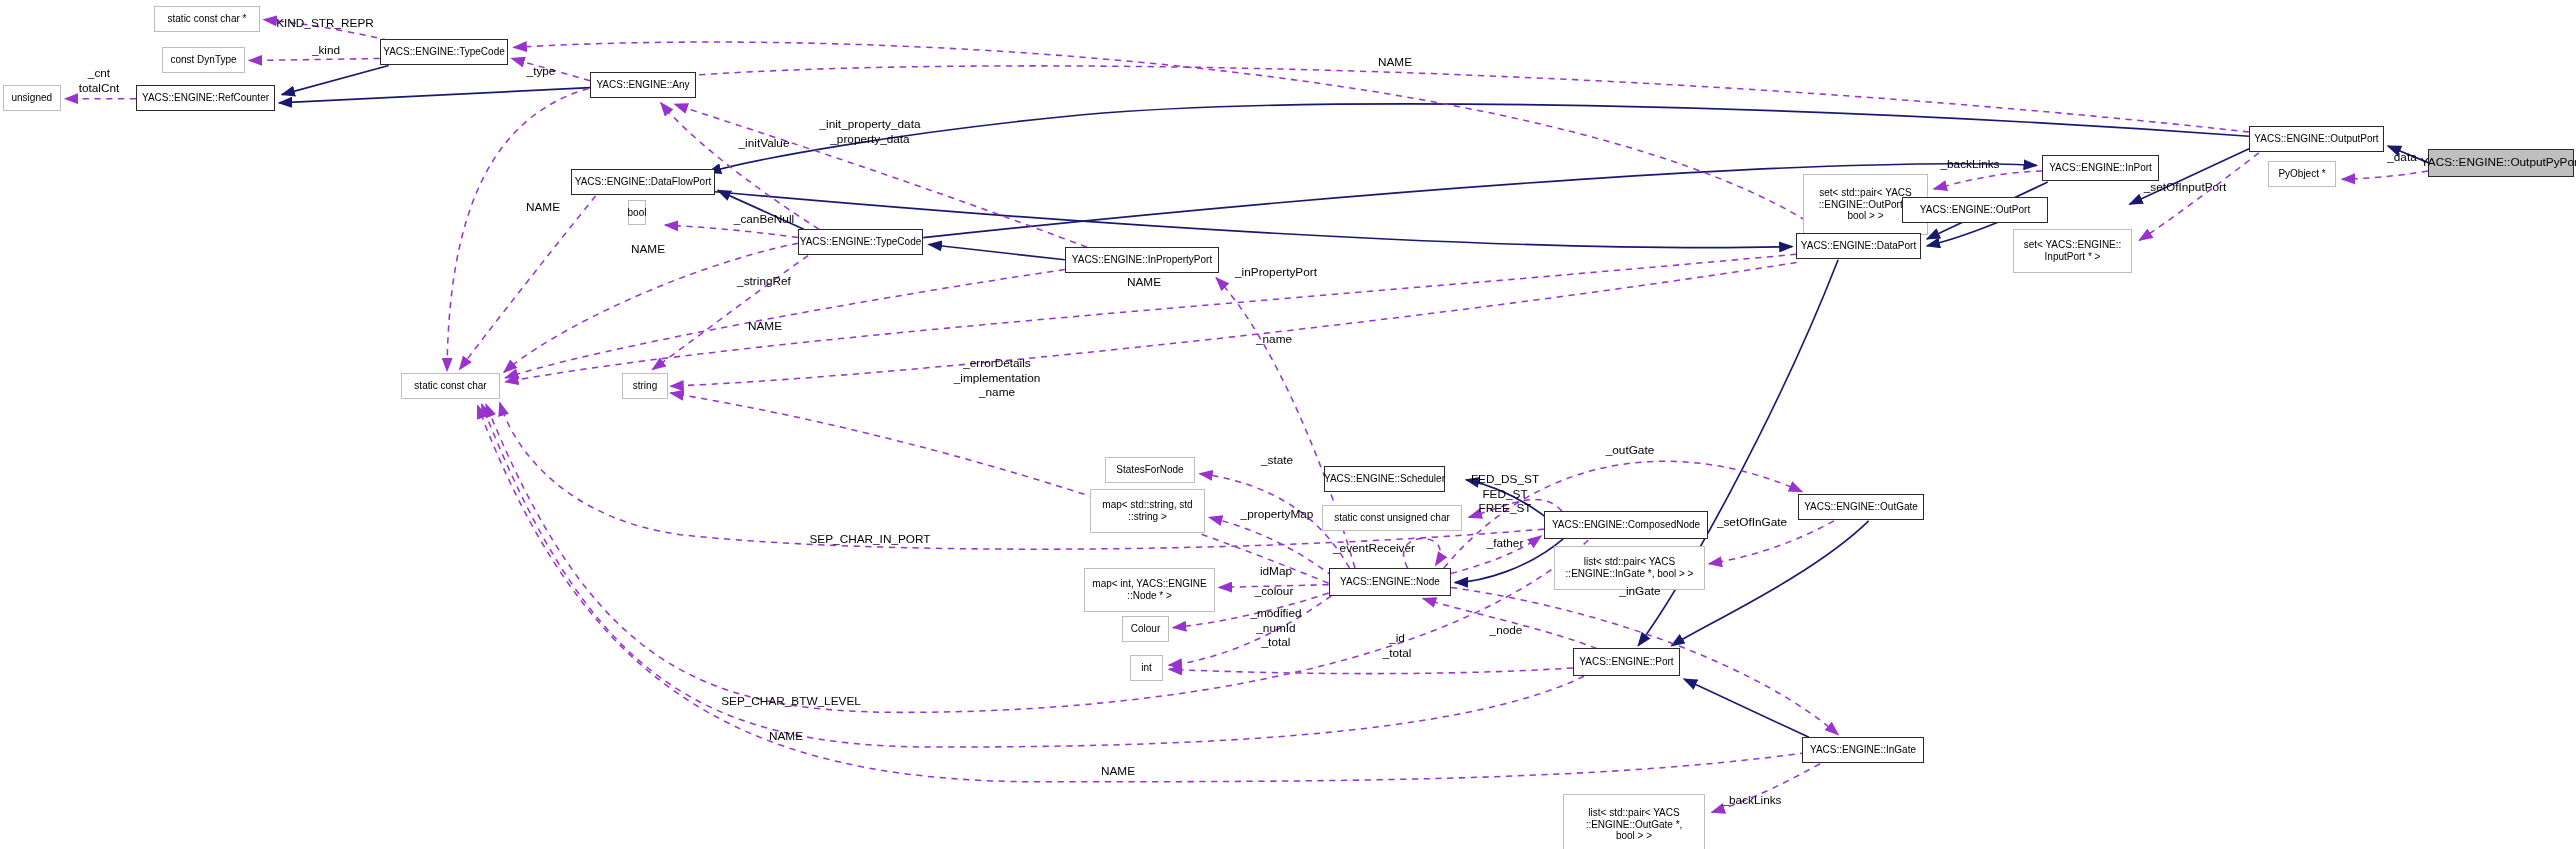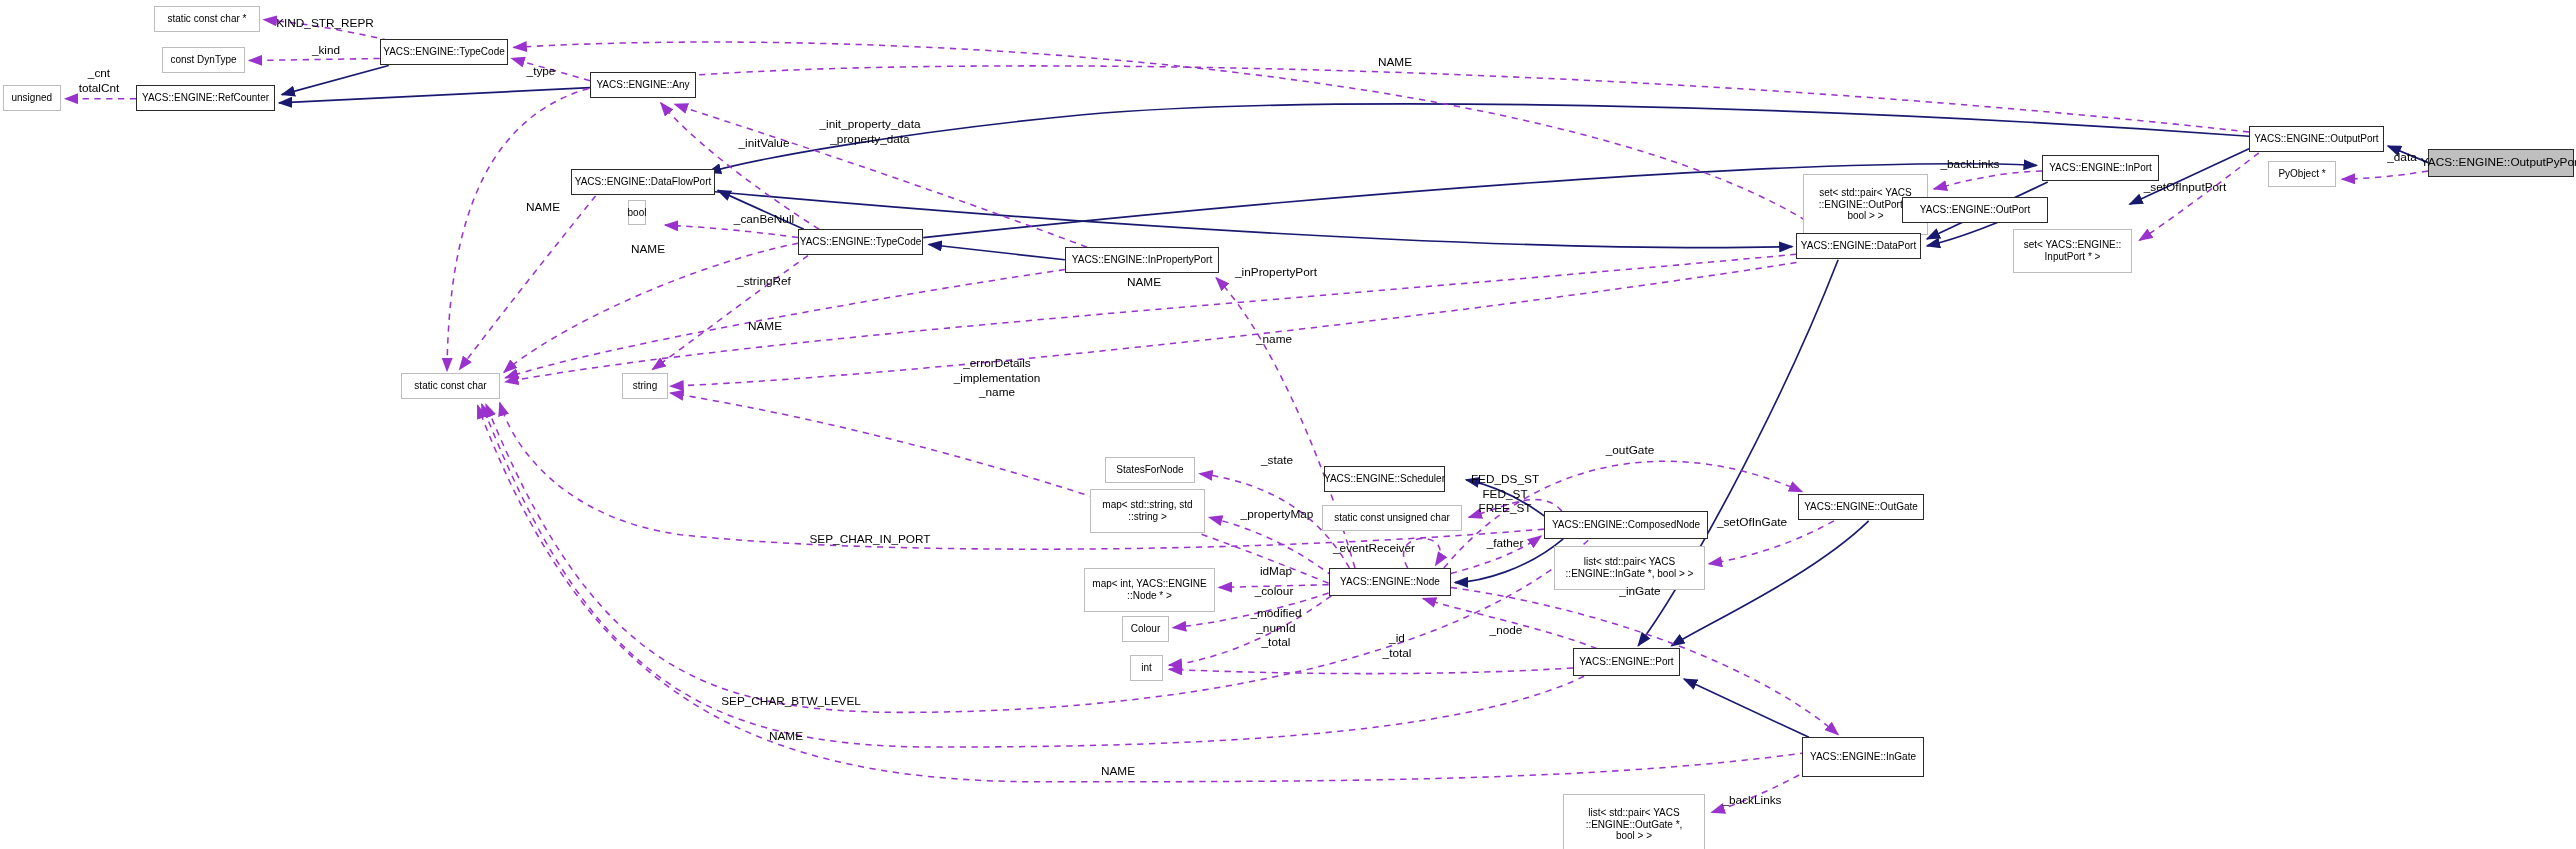--- a/index.html
+++ b/index.html
@@ -122,21 +122,21 @@
   <div class="nd cls" style="left:1544px;top:511px;width:164px;height:28px">YACS::ENGINE::ComposedNode</div>
   <div class="nd cls" style="left:1798px;top:494px;width:126px;height:26px">YACS::ENGINE::OutGate</div>
   <div class="nd typ" style="left:1554px;top:546px;width:151px;height:44px">list&lt; std::pair&lt; YACS
 ::ENGINE::InGate *, bool &gt; &gt;</div>
   <div class="nd cls" style="left:1329px;top:568px;width:122px;height:28px">YACS::ENGINE::Node</div>
   <div class="nd typ" style="left:1084px;top:568px;width:131px;height:44px">map&lt; int, YACS::ENGINE
 ::Node * &gt;</div>
   <div class="nd typ" style="left:1122px;top:616px;width:47px;height:26px">Colour</div>
   <div class="nd typ" style="left:1130px;top:655px;width:33px;height:26px">int</div>
   <div class="nd cls" style="left:1573px;top:648px;width:107px;height:28px">YACS::ENGINE::Port</div>
-  <div class="nd cls" style="left:1802px;top:737px;width:122px;height:40px">YACS::ENGINE::InGate</div>
+  <div class="nd cls" style="left:1802px;top:737px;width:122px;height:26px">YACS::ENGINE::InGate</div>
   <div class="nd typ" style="left:1563px;top:794px;width:142px;height:61px">list&lt; std::pair&lt; YACS
 ::ENGINE::OutGate *,
 bool &gt; &gt;</div>
 
   <div class="elabel" style="left:325px;top:23px">KIND_STR_REPR</div>
   <div class="elabel" style="left:326px;top:50px">_kind</div>
   <div class="elabel" style="left:99px;top:81px">_cnt
 totalCnt</div>
   <div class="elabel" style="left:541px;top:71px">_type</div>
   <div class="elabel" style="left:1395px;top:62px">NAME</div>

